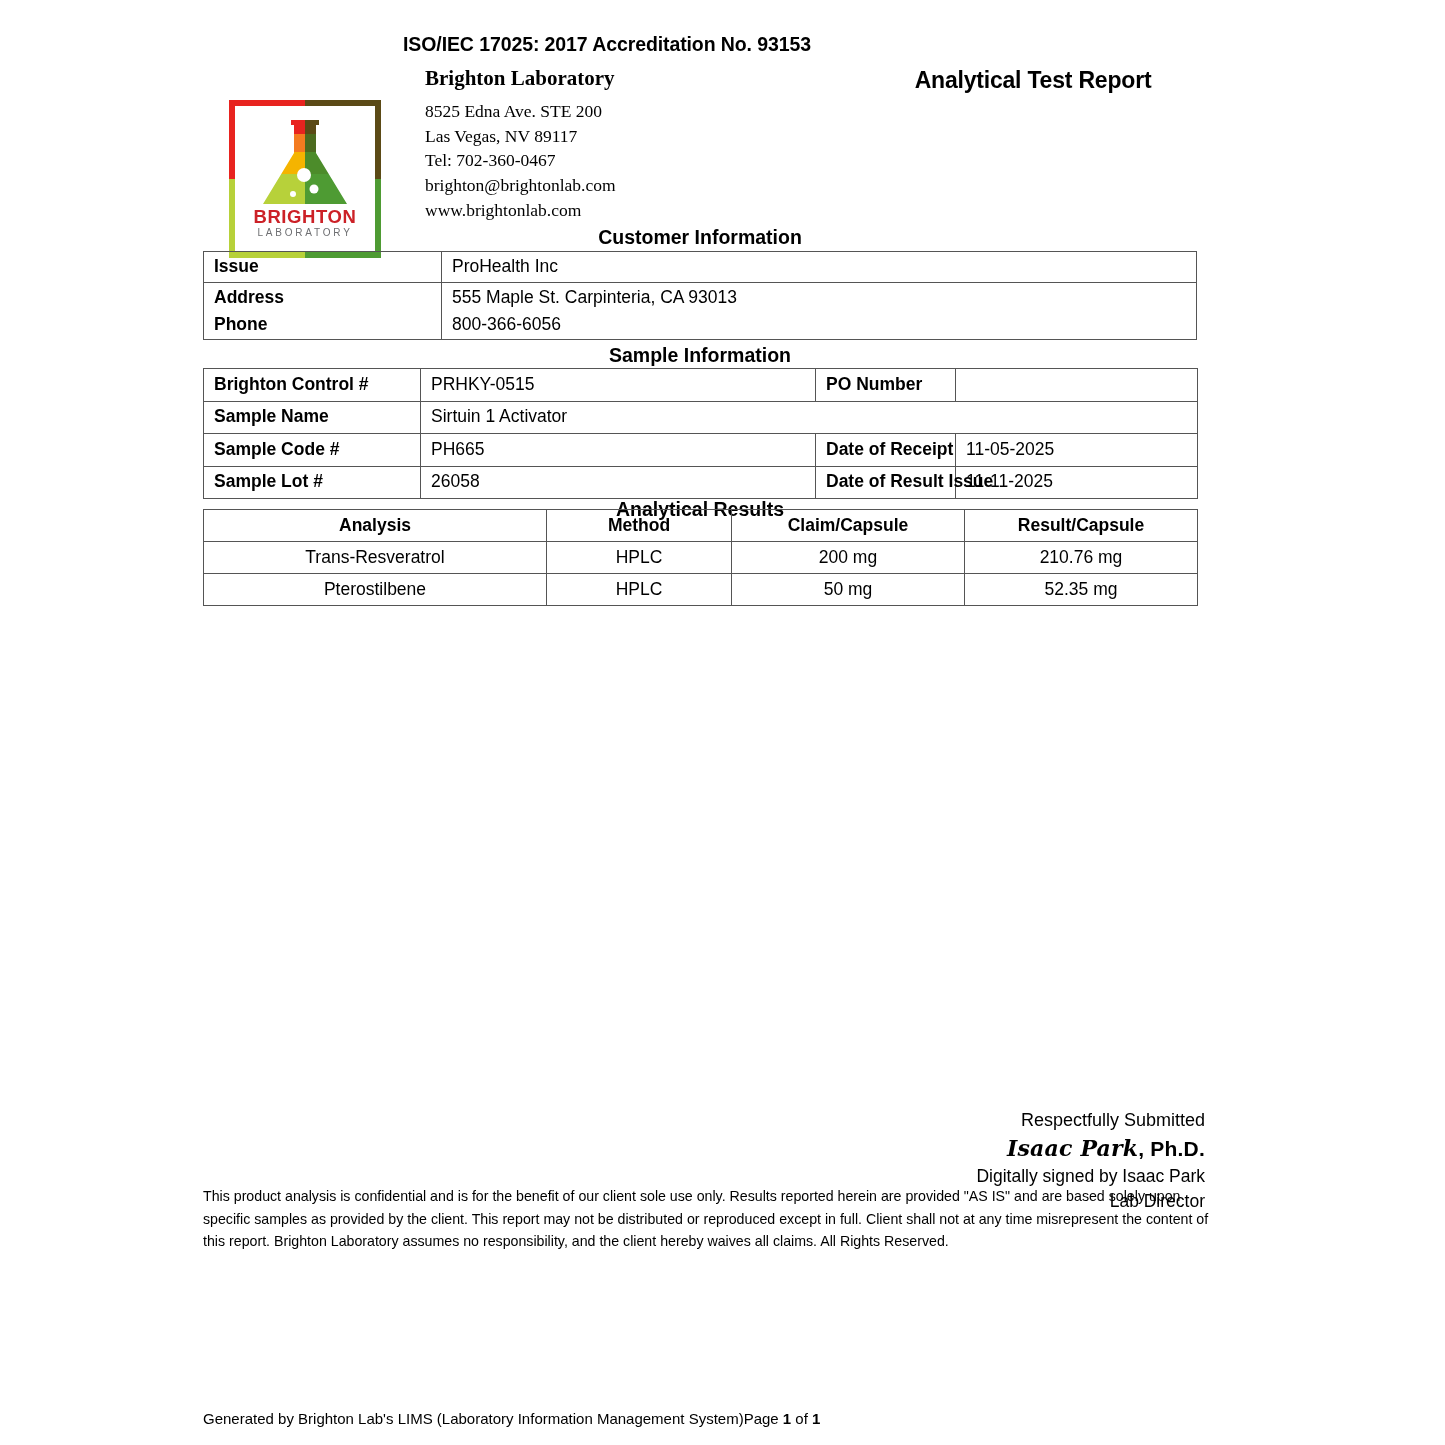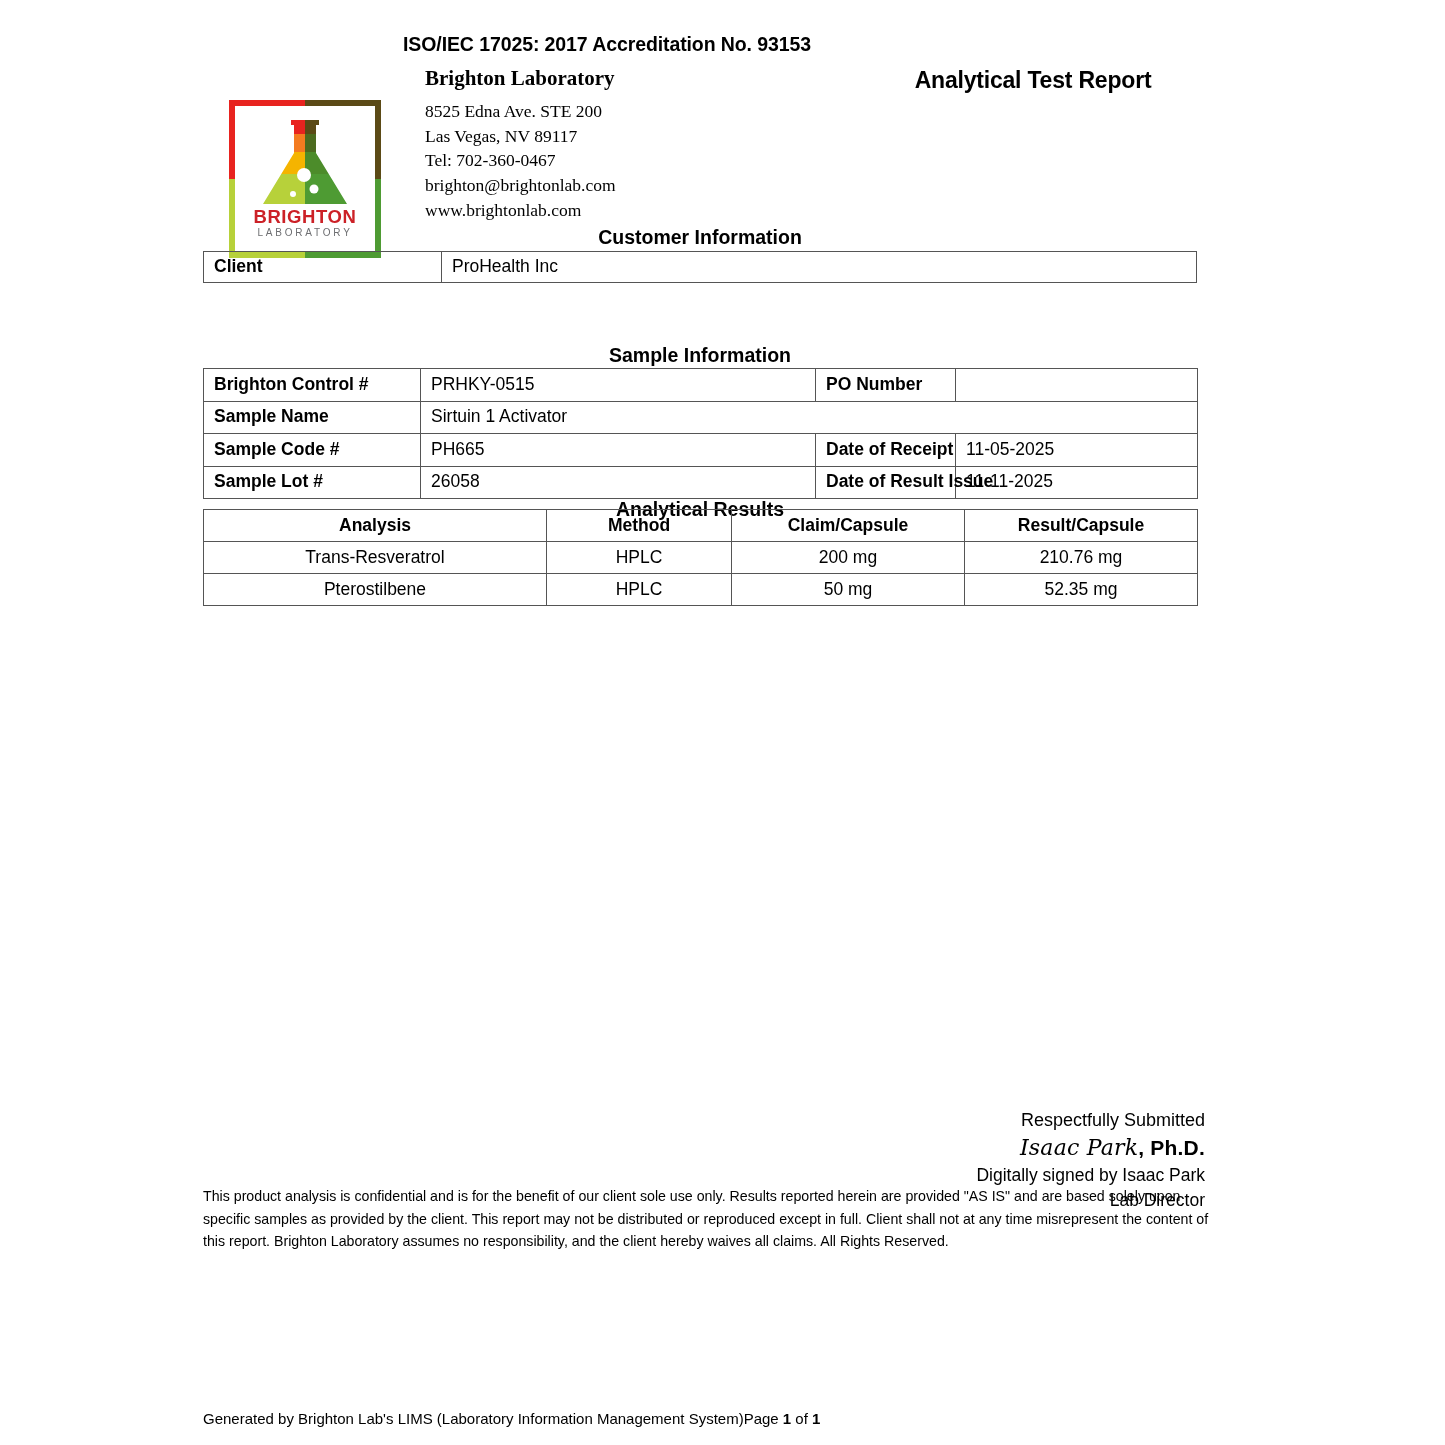--- a/index.html
+++ b/index.html
@@ -193,21 +193,21 @@
   .sign-resp { font-size: 18px; line-height: 26px; }
   .sign-name {
     font-size: 21px;
     font-weight: bold;
     line-height: 30px;
     letter-spacing: 0.2px;
   }
   .sign-script {
     font-family: "DejaVu Serif", serif;
     font-style: italic;
-    font-weight: normal;
+    font-weight: bold;
     font-size: 22px;
   }
   .sign-meta { font-size: 17.5px; line-height: 25px; }
 
   
   .disclaimer {
     position: absolute;
     left: 203px;
     top: 1185px;
     width: 1006px;
@@ -286,22 +286,32 @@
     </div>
 
     <div class="report-title">Analytical Test Report</div>
   </div>
 
   <div class="section-title" style="top:226px">Customer Information</div>
 
   <table class="rpt" id="customer-table" style="top:251px">
     <tbody>
         <tr class="r1">
-      <td class="lbl">Client</td>
+      <td class="lbl">Issue</td>
       <td class="val">ProHealth Inc</td>
+    </tr>
+    <tr class="r2">
+      <td class="lbl">
+        <div class="twoline-lbl">Address</div>
+        <div class="twoline-lbl">Phone</div>
+      </td>
+      <td class="val">
+        <div class="twoline">555 Maple St. Carpinteria, CA 93013</div>
+        <div class="twoline">800-366-6056</div>
+      </td>
     </tr>
   </tbody>
     </table>
 
   <div class="section-title" style="top:344px">Sample Information</div>
 
   <table class="rpt" id="sample-table" style="top:368px">
     <colgroup>
       <col style="width:217px">
       <col style="width:395px">

